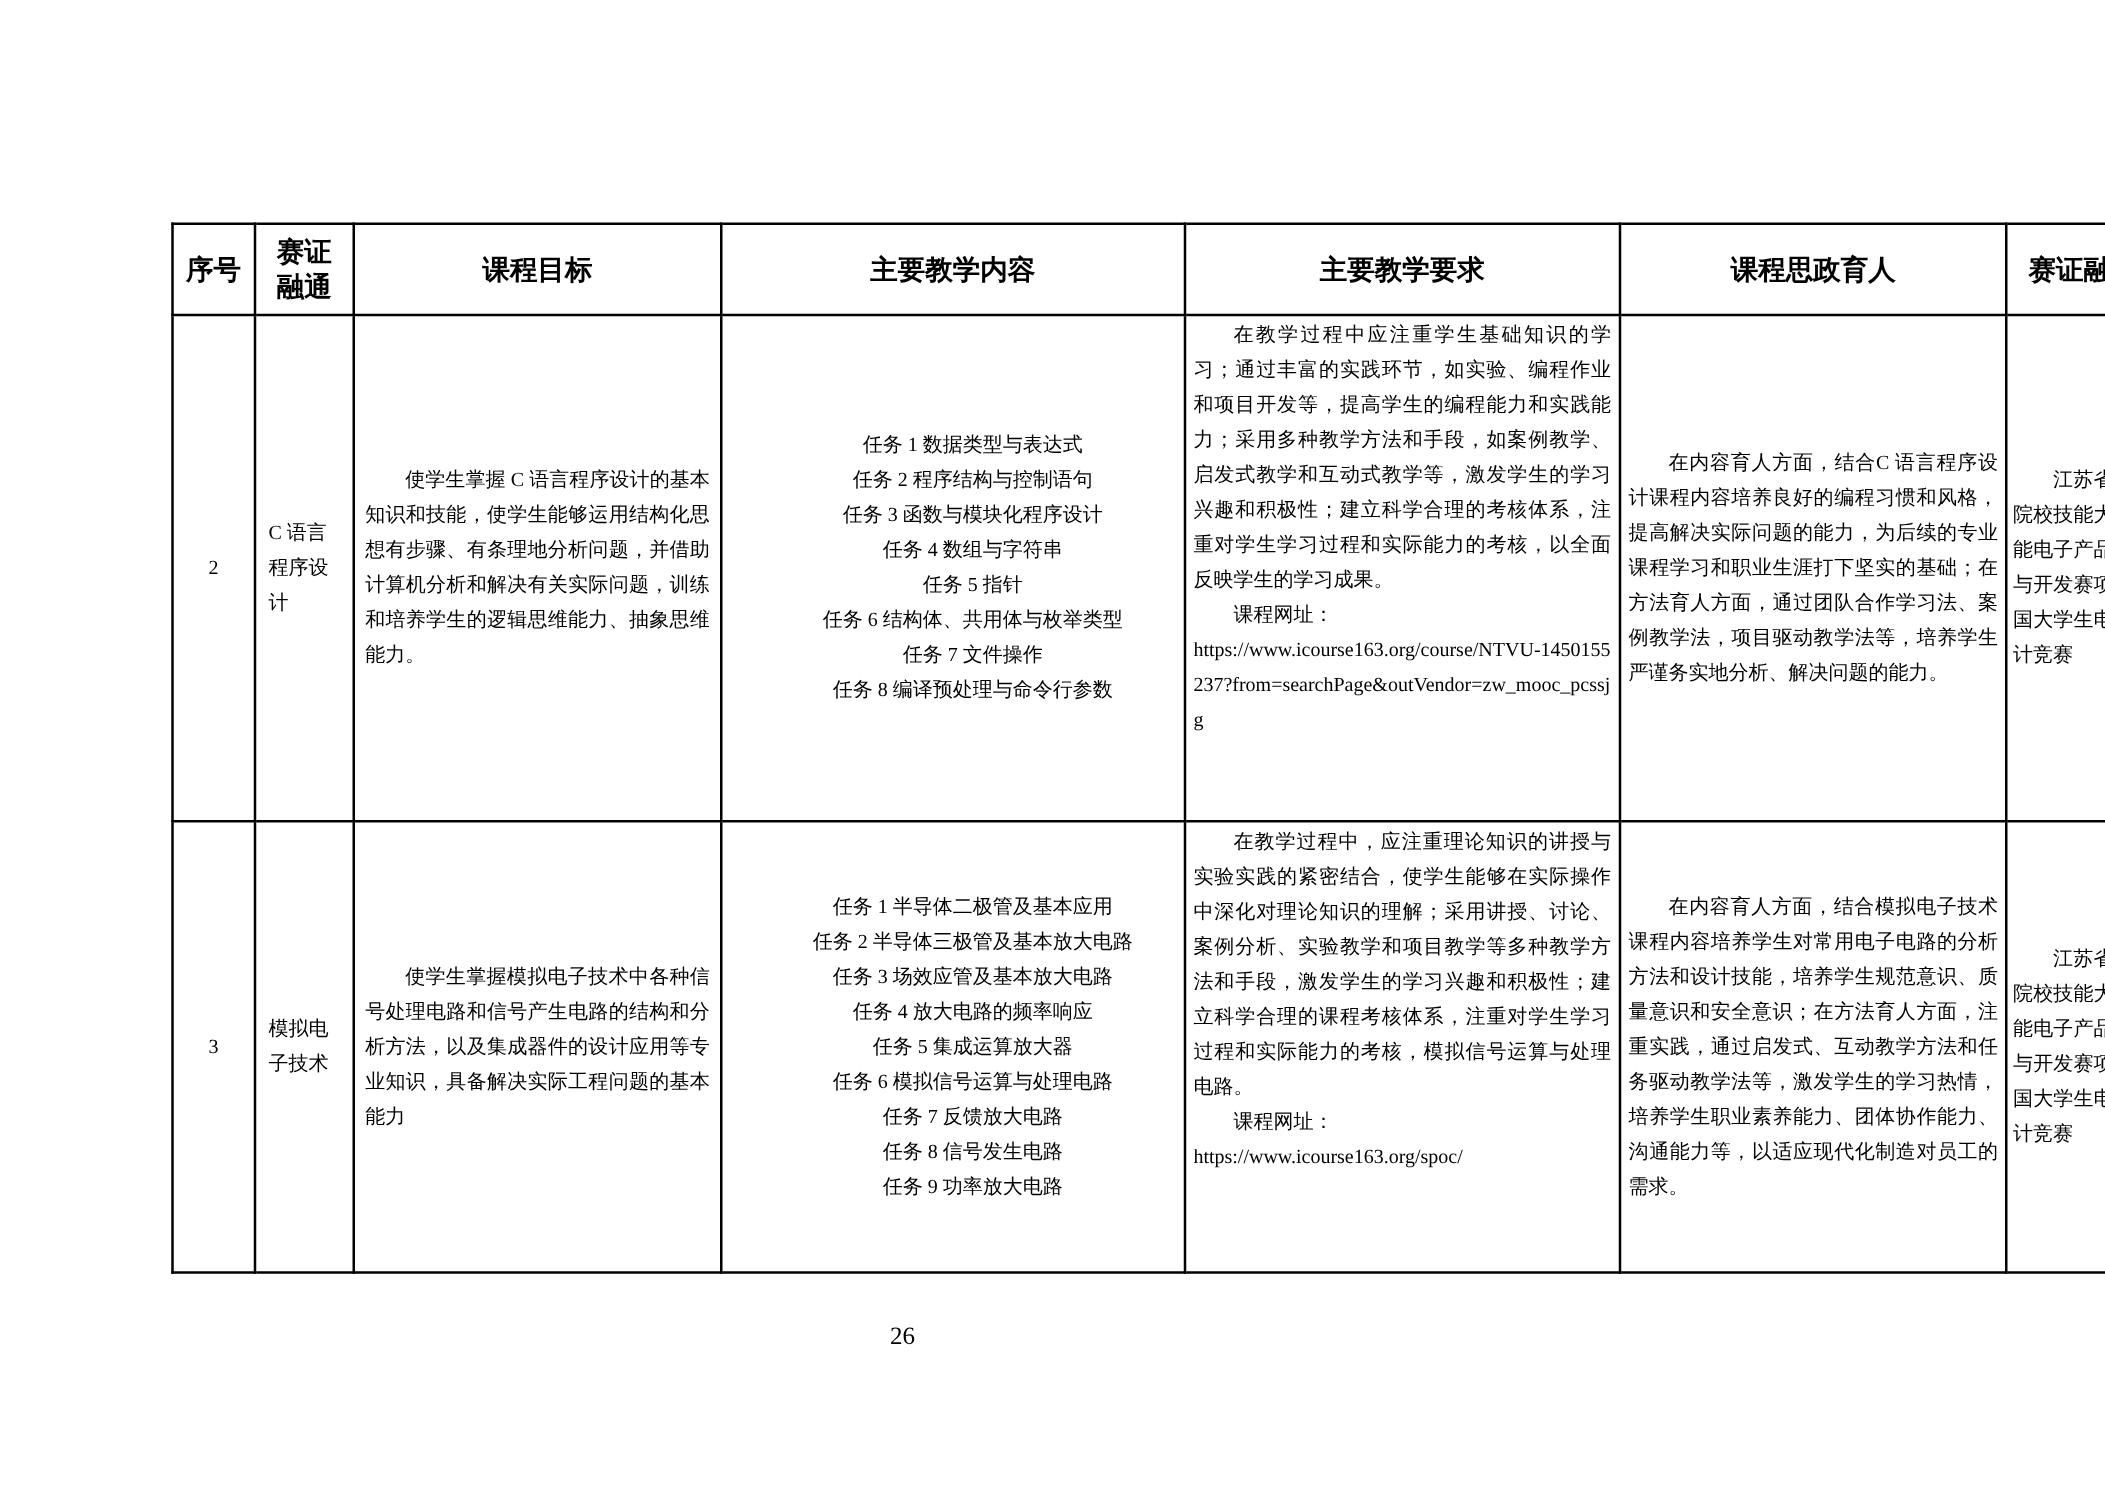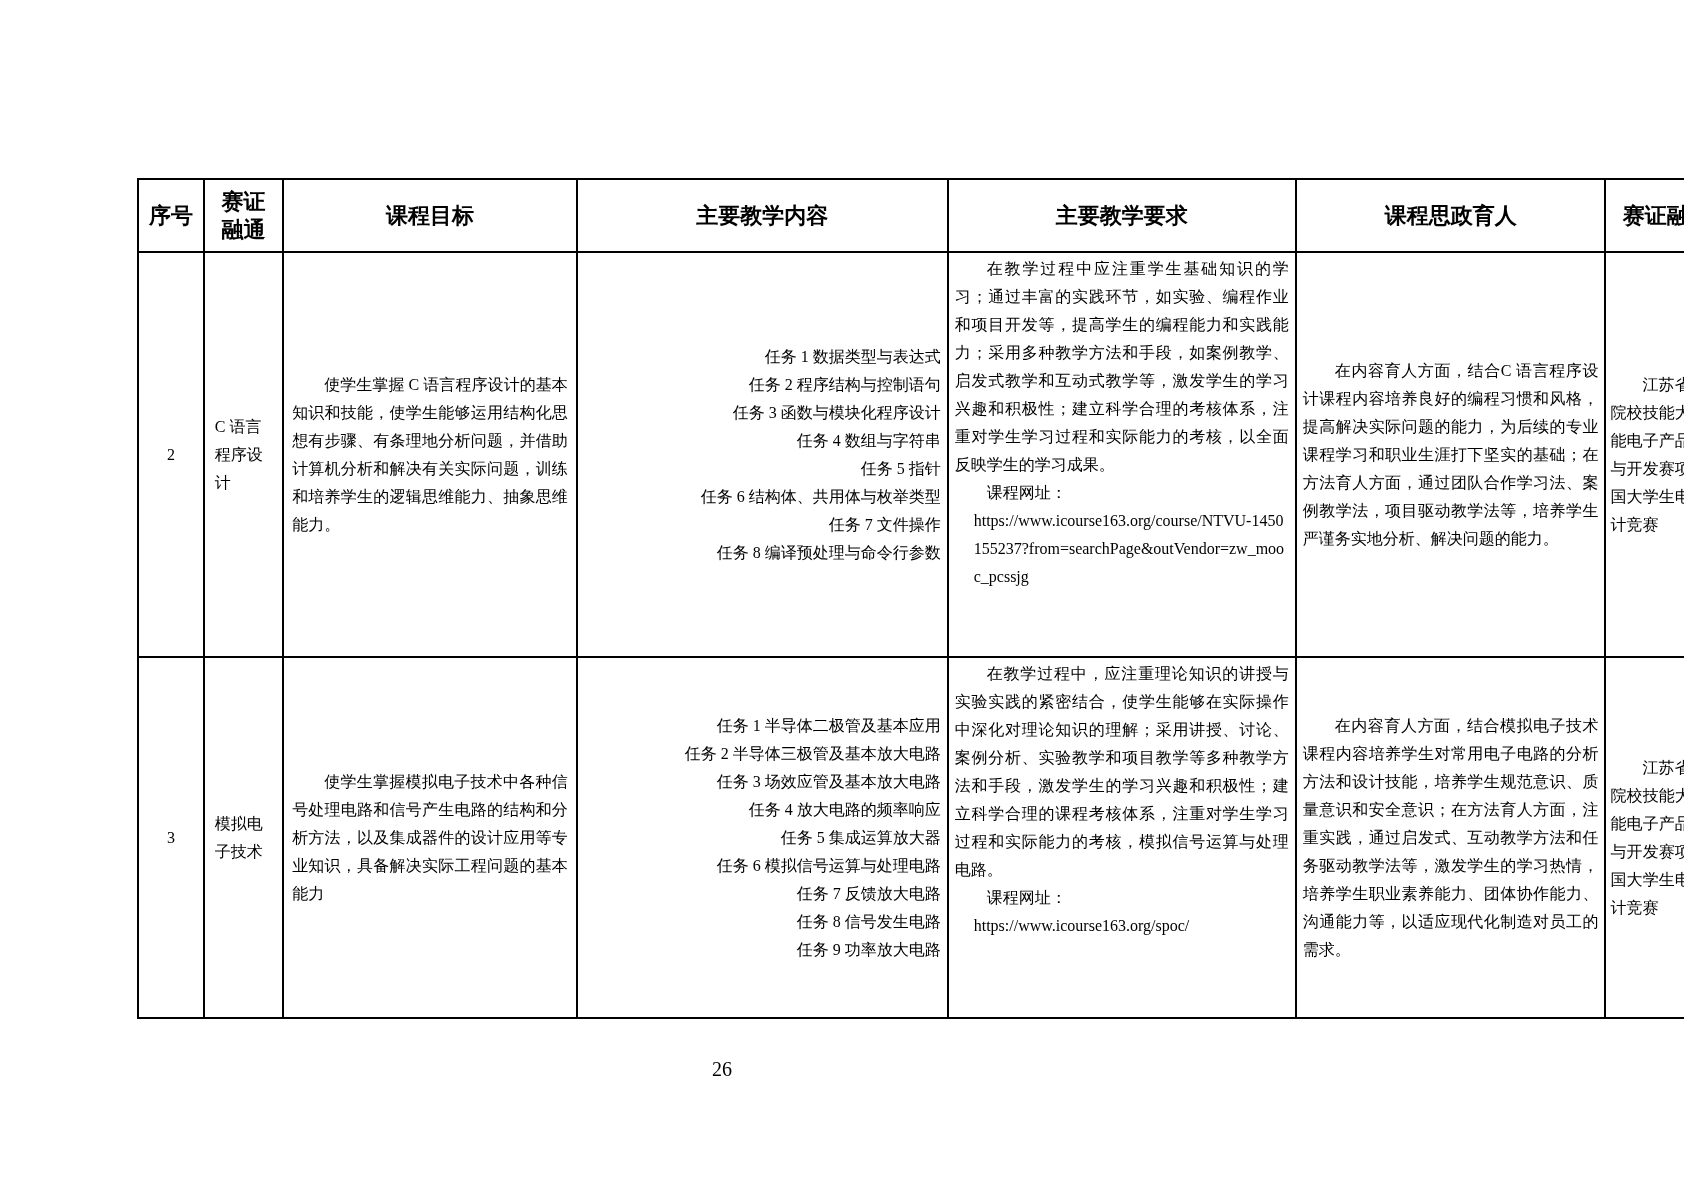--- a/index.html
+++ b/index.html
@@ -38,27 +38,26 @@
   td.c-req { padding:2px 6px; vertical-align:top; }
   td.c-ideology { padding:2px 6px; }
   td.c-comp { padding:2px 4px; }
   tr.row-2 td { height:399px; }
   tr.row-3 td { height:355px; }
   .para {
     text-indent:2em;
     text-align:justify;
     text-justify:inter-ideograph;
   }
-  .task { text-indent:2em; text-align:right; }
+  .task { text-indent:2em; text-align:center; }
   .url-label { text-indent:2em; }
   .url {
     text-align:left;
     word-break:break-all;
     font-family:"Liberation Serif","DejaVu Serif",serif;
-    margin-left:19px;
   }
   .page-number {
     position:absolute;
     left:0; top:1058px;
     width:1444px;
     text-align:center;
     font-size:20px;
   }
 </style>
 </head>

